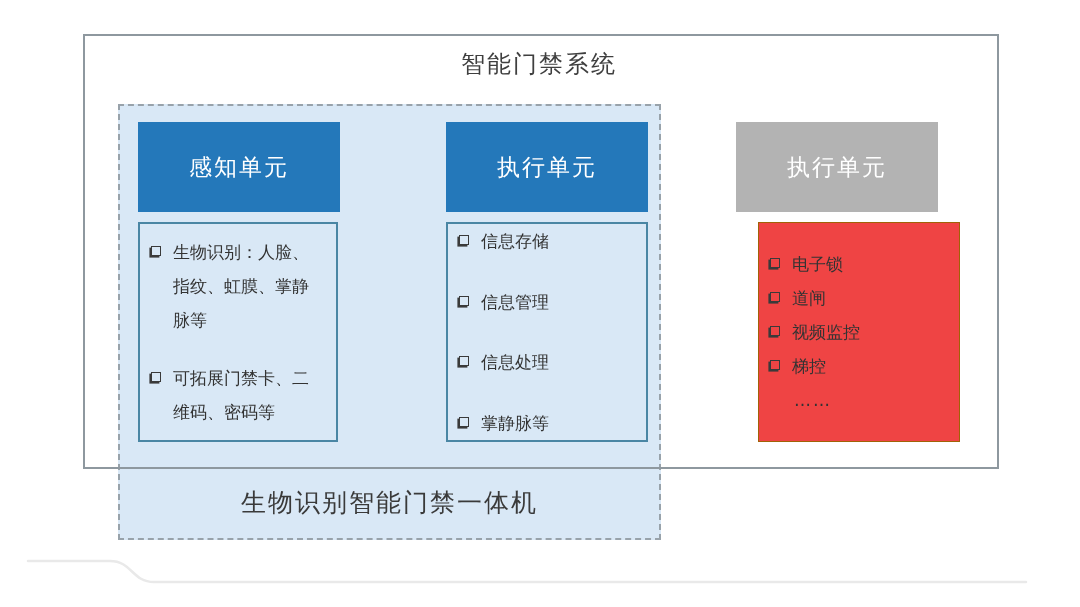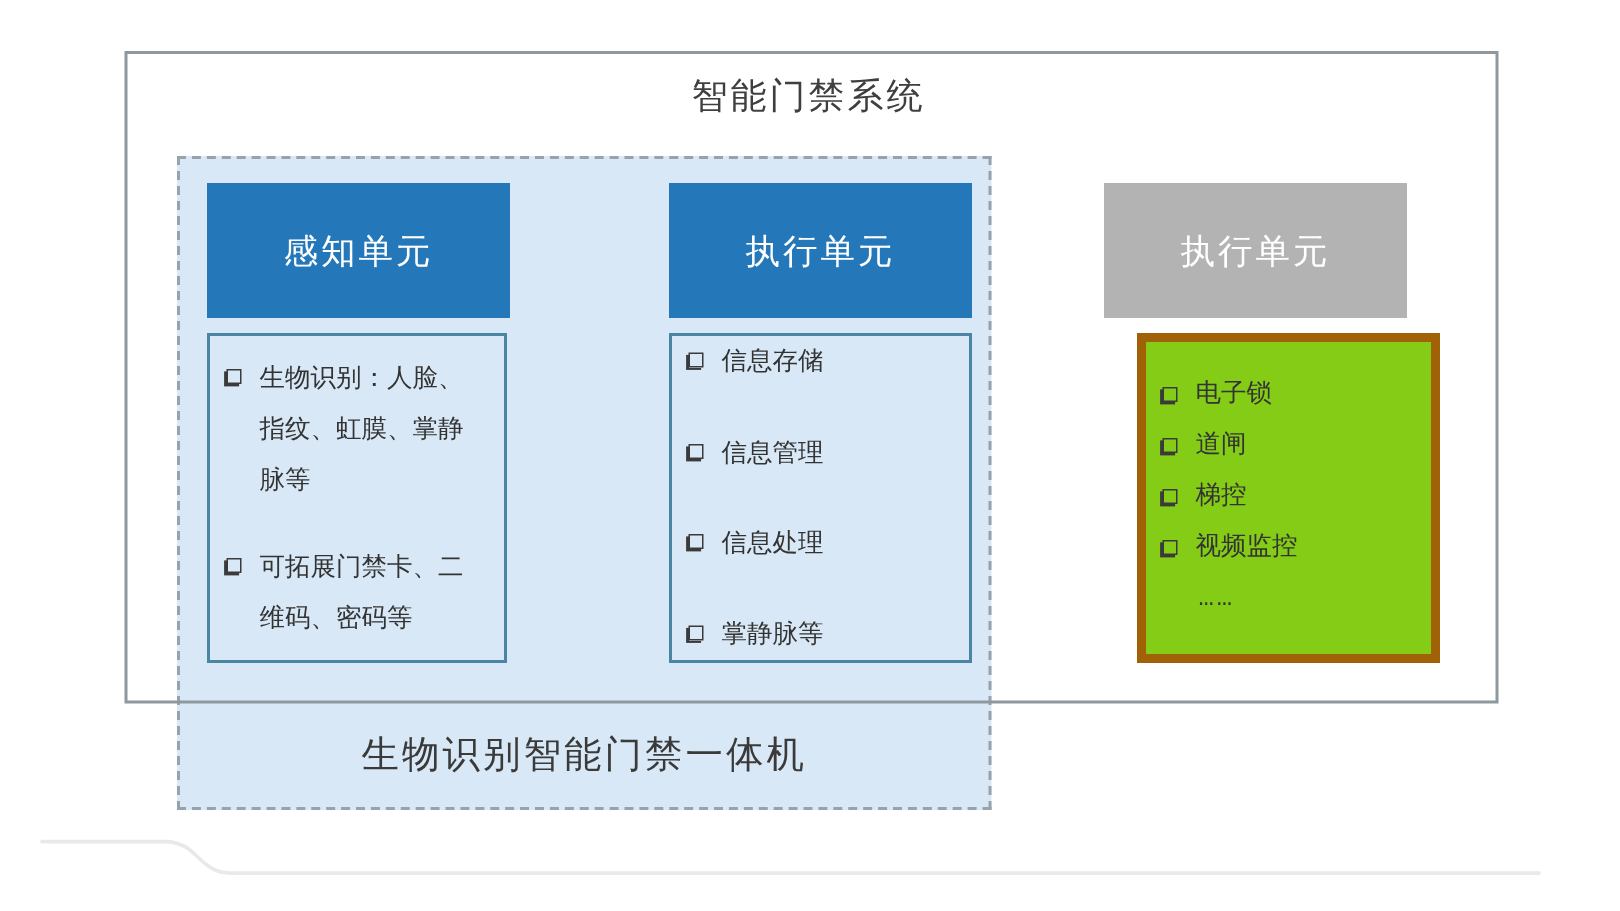--- a/index.html
+++ b/index.html
@@ -27,21 +27,21 @@
     color:#ffffff;font-size:23px;letter-spacing:2px;box-sizing:border-box;
   }
   .col-header.blue{background:#2478ba;}
   .col-header.gray{background:#b3b3b3;}
   .col-body{
     position:absolute;top:222px;height:220px;width:202px;z-index:5;
     box-sizing:border-box;display:flex;flex-direction:column;justify-content:center;
     padding:0 8px 0 11px;
   }
   .col-body.tint{border:2px solid #4a86a4;background:transparent;}
-  .col-body.plain{border:6px solid #a16207;background:#84cc16;font-family:Liberation Mono, monospace;}
+  .col-body.plain{border:1px solid #a16207;background:#ef4444;}
   .item{display:flex;align-items:flex-start;font-size:17px;color:#333;line-height:34px;}
   .bullet{
     flex:0 0 auto;width:10px;height:10px;margin:11px 12px 0 0;
     border:1.6px solid #3a3a3a;background:transparent;
     box-shadow:-1.6px 1.6px 0 0 #3a3a3a;box-sizing:border-box;
   }
   .item-text{max-width:142px;}
   .item-text.nowrap{max-width:none;white-space:nowrap;}
   .ellipsis-row{padding-left:24px;font-size:17px;color:#333;line-height:34px;letter-spacing:2px;}
   .bottom-label{
@@ -111,25 +111,25 @@
     <div class="item">
       <span class="bullet"></span>
       <span class="item-text nowrap">电子锁</span>
     </div>
     <div class="item">
       <span class="bullet"></span>
       <span class="item-text nowrap">道闸</span>
     </div>
     <div class="item">
       <span class="bullet"></span>
-      <span class="item-text nowrap">梯控</span>
+      <span class="item-text nowrap">视频监控</span>
     </div>
     <div class="item">
       <span class="bullet"></span>
-      <span class="item-text nowrap">视频监控</span>
+      <span class="item-text nowrap">梯控</span>
     </div>
     <div class="ellipsis-row">……</div>
   </div>
 
   <div class="bottom-label">生物识别智能门禁一体机</div>
 
   <svg class="footer-curve" width="1080" height="58" viewBox="0 0 1080 58">
     <path d="M 28 12 H 110 C 132 12 132 33 154 33 H 1026" fill="none" stroke="#e9e9e9" stroke-width="2.5" stroke-linecap="round"></path>
   </svg>
 

